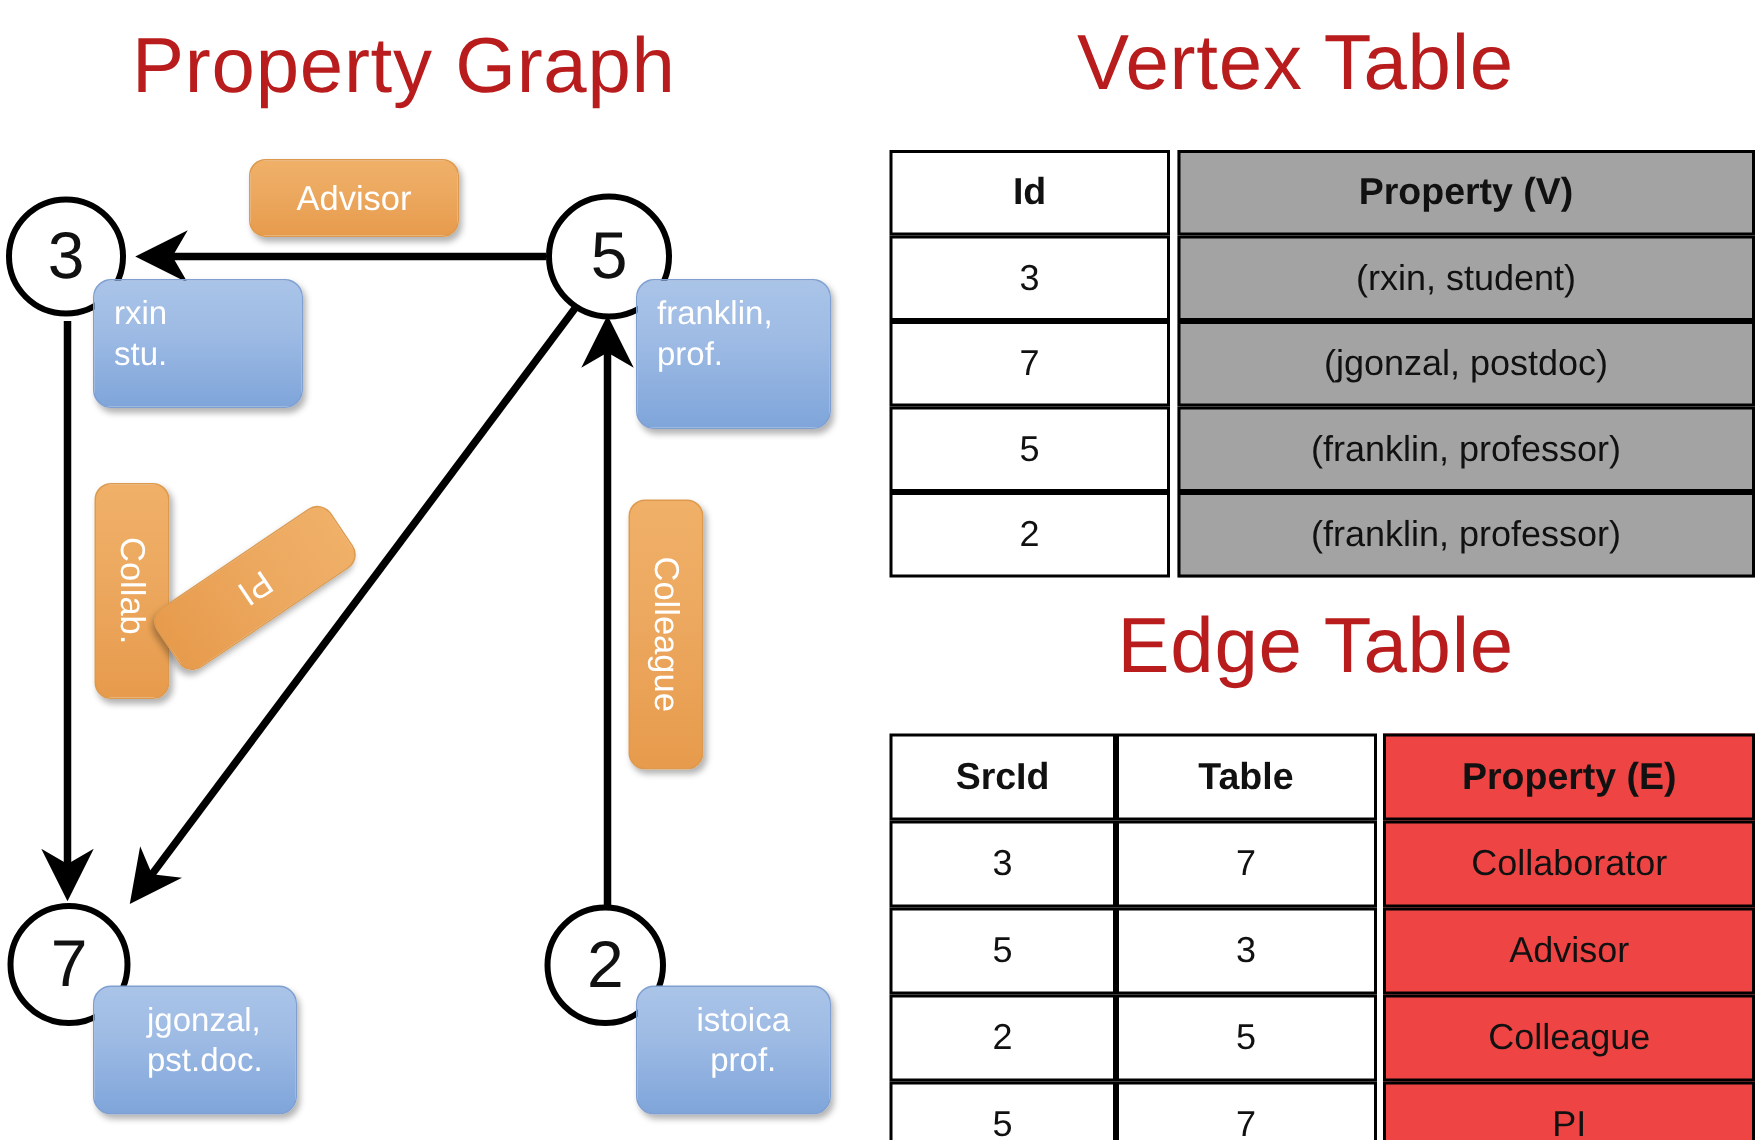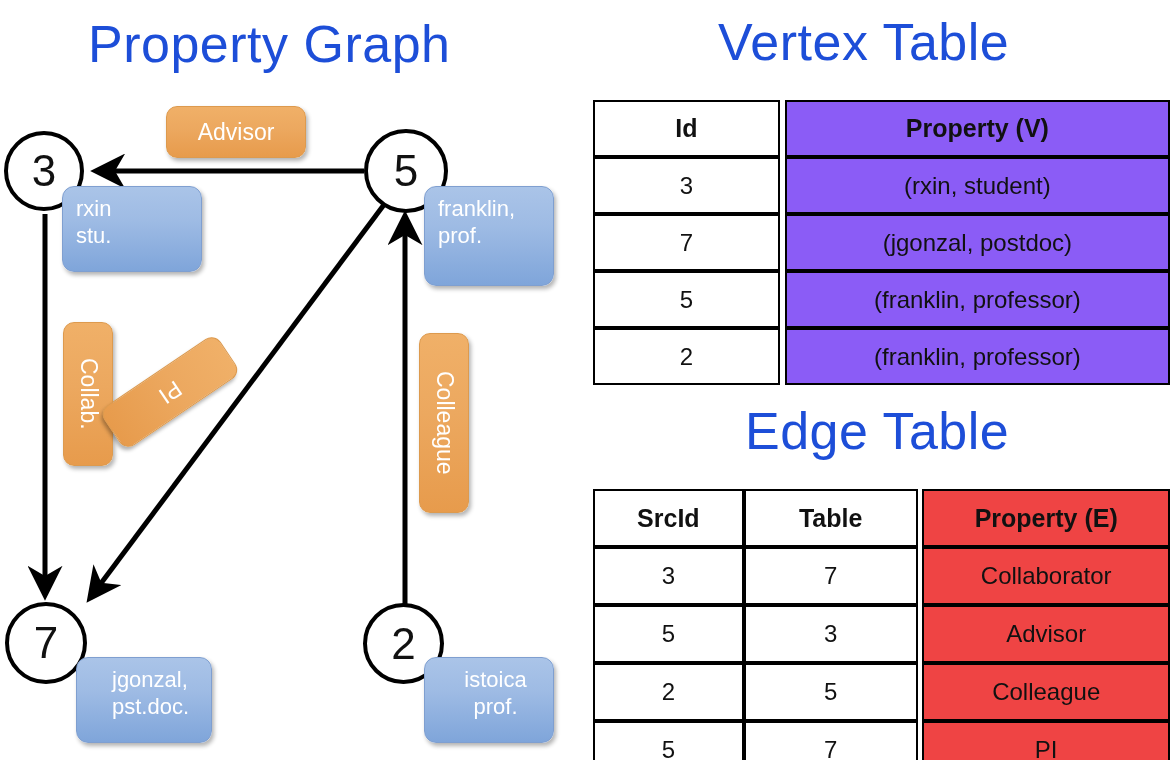--- a/index.html
+++ b/index.html
@@ -18,21 +18,21 @@
   }
 
   
   .title {
     position: absolute;
     font-family: "Liberation Sans", sans-serif;
     font-weight: 300;
     font-size: 52px;
     line-height: 1;
     letter-spacing: 0.5px;
-    color: #1d4ed8;
+    color: #b91c1c;
     white-space: nowrap;
   }
   #title-property-graph { left: 88px;  top: 18px; }
   #title-vertex-table   { left: 718px; top: 16px; }
   #title-edge-table     { left: 745px; top: 405px; }
 
   
   #graph-panel {
     position: absolute;
     left: 0; top: 0;
@@ -107,21 +107,21 @@
     border: 2px solid #000;
     font-size: 24px;
     font-weight: 400;
     text-align: center;
     padding: 0;
     color: #111;
     font-family: "Liberation Sans", sans-serif;
   }
   .tbl th { font-weight: 700; font-size: 25px; }
   .col-gap { border: none !important; width: 5px; padding: 0 !important; background: #fff; }
-  .fill-blue  { background: #8b5cf6; }
+  .fill-blue  { background: #a3a3a3; }
   .fill-peach { background: #ef4444; }
 
   #vertex-table { left: 593px; top: 100px; }
   #vertex-table .c-id   { width: 185px; height: 53px; }
   #vertex-table .c-prop { width: 385px; }
 
   #edge-table { left: 593px; top: 489px; }
   #edge-table .c-src  { width: 150px; height: 54px; }
   #edge-table .c-dst  { width: 174px; }
   #edge-table .c-prop { width: 248px; }
@@ -165,21 +165,21 @@
   </div>
 
   <div class="vbox" style="left:62px; top:186px; width:140px; height:86px;">
     <div>rxin</div>
     <div>stu.</div>
   </div>
   <div class="vbox" style="left:424px; top:186px; width:130px; height:100px;">
     <div>franklin,</div>
     <div>prof.</div>
   </div>
-  <div class="vbox" style="left:76px; top:657px; width:136px; height:86px;padding-left:35px;">
+  <div class="vbox" style="left:62px; top:657px; width:136px; height:86px;padding-left:35px;">
     <div>jgonzal,</div>
     <div>pst.doc.</div>
   </div>
   <div class="vbox" style="left:424px; top:657px; width:130px; height:86px;text-align:center;">
     <div>istoica</div>
     <div>prof.</div>
   </div>
 
   <div class="ebox" style="left:166px; top:106px; width:140px; height:52px;">
     <span class="lbl">Advisor</span>

